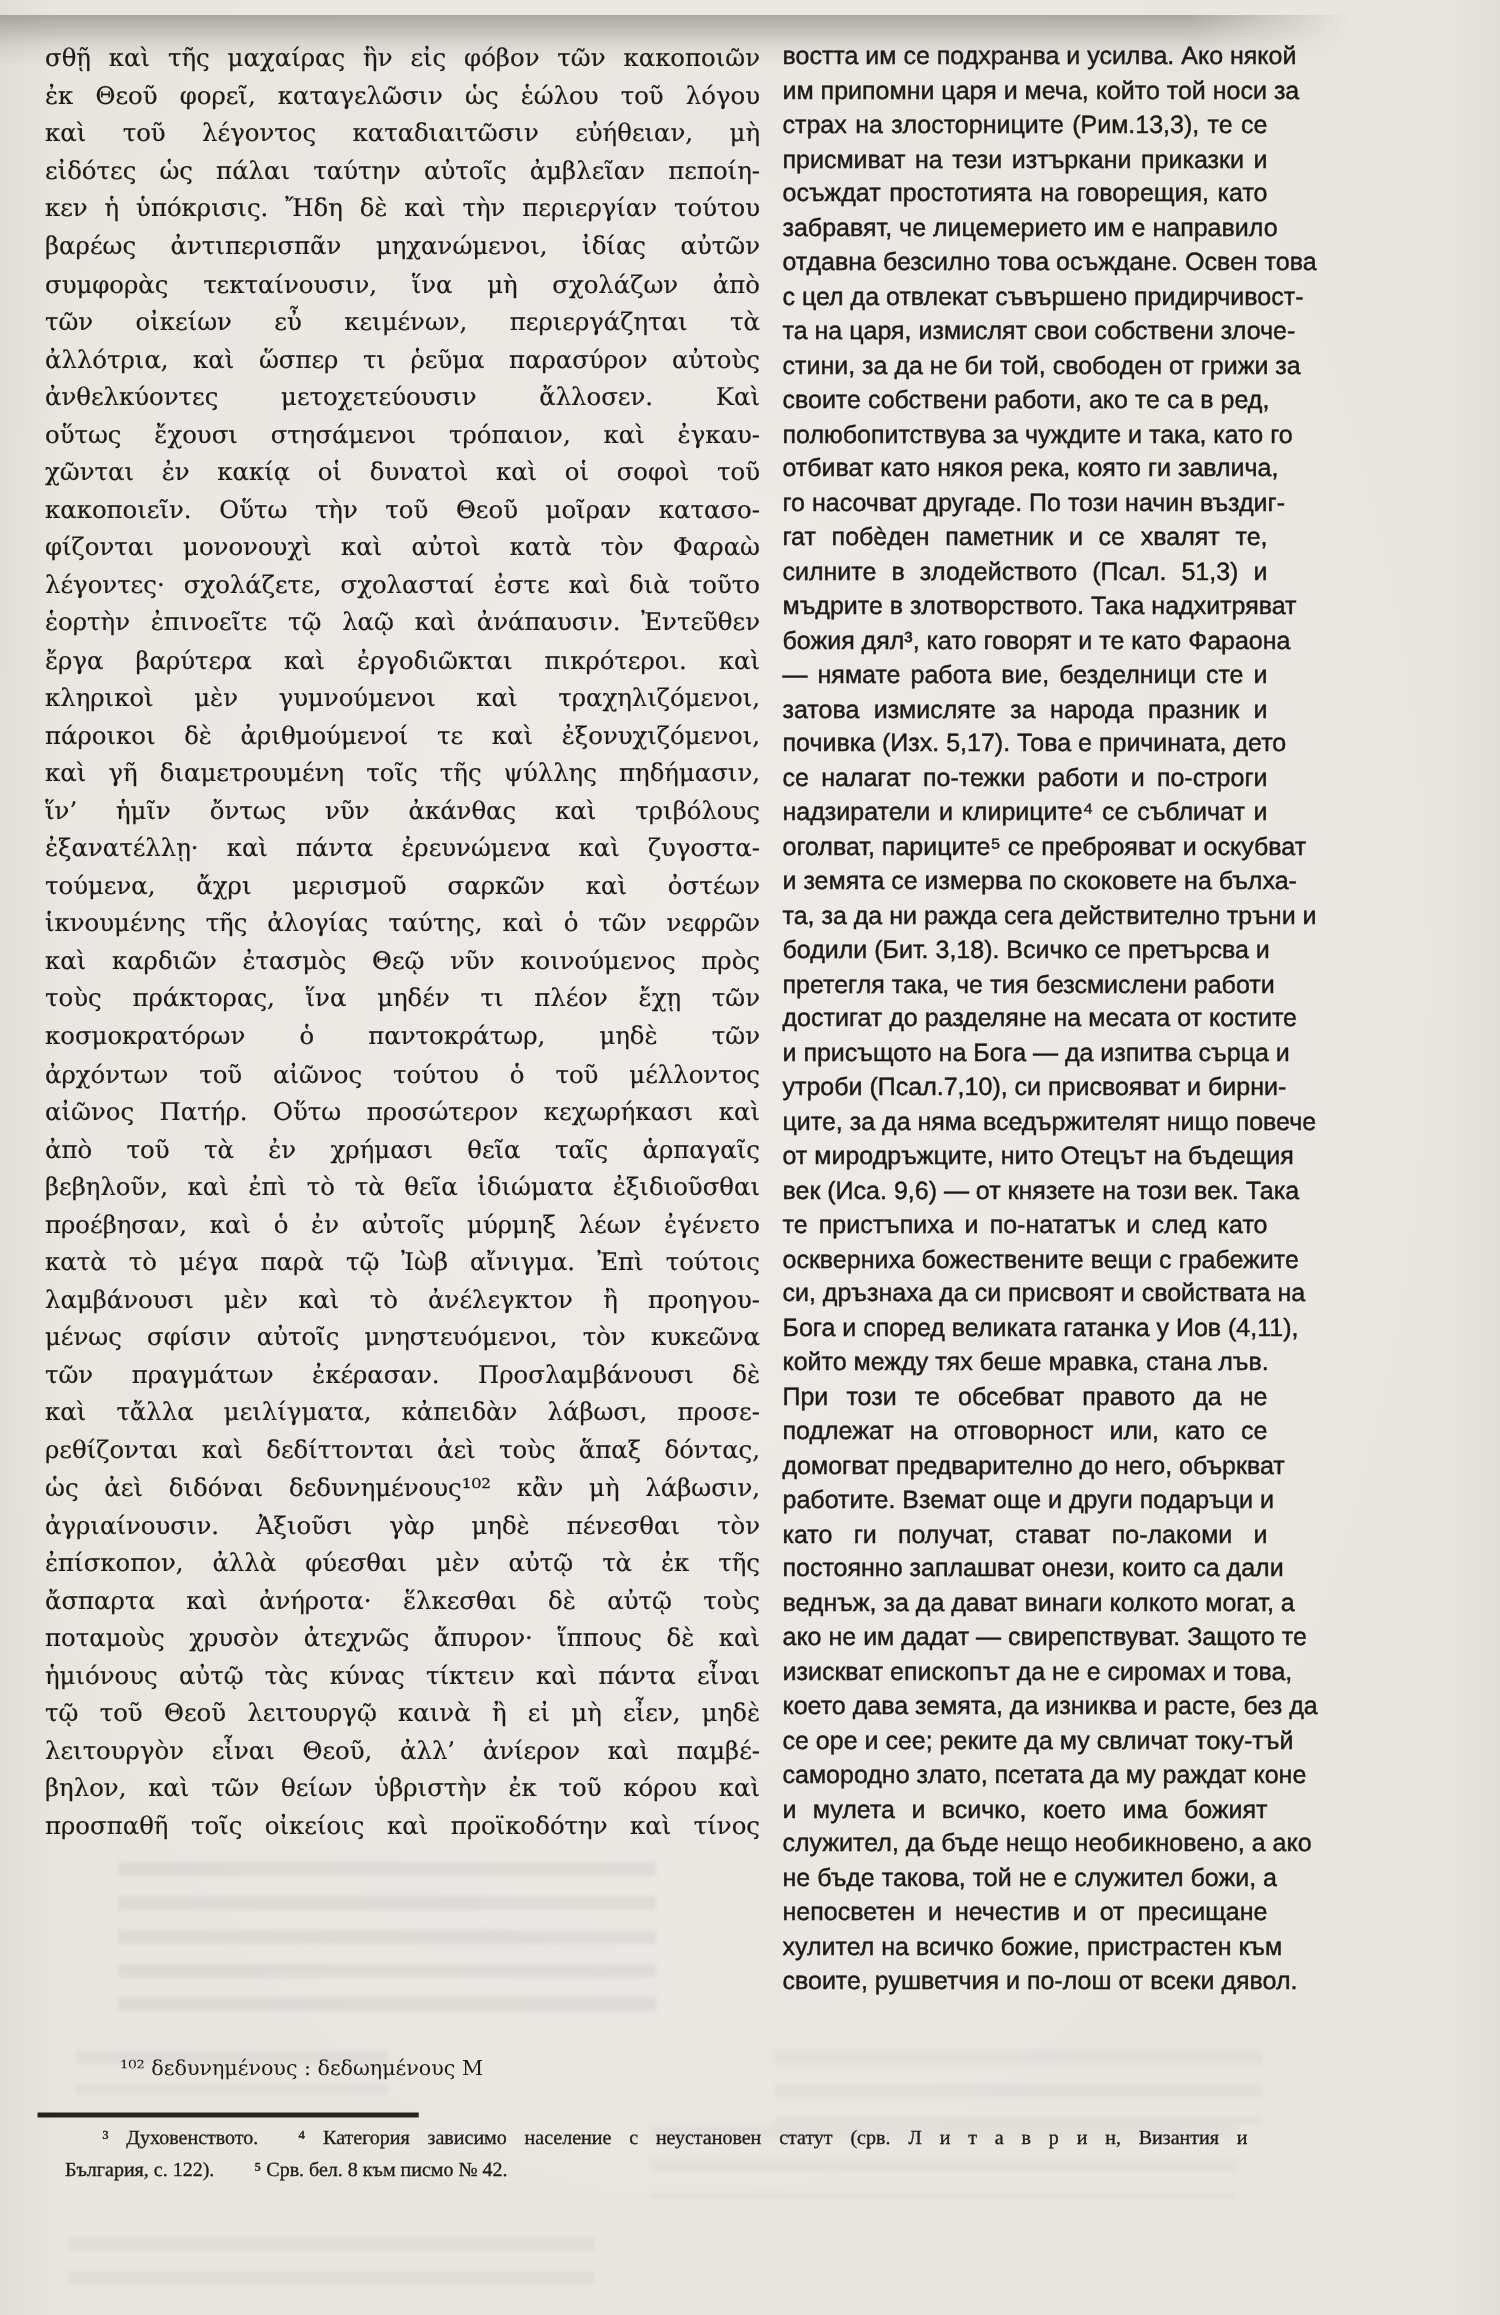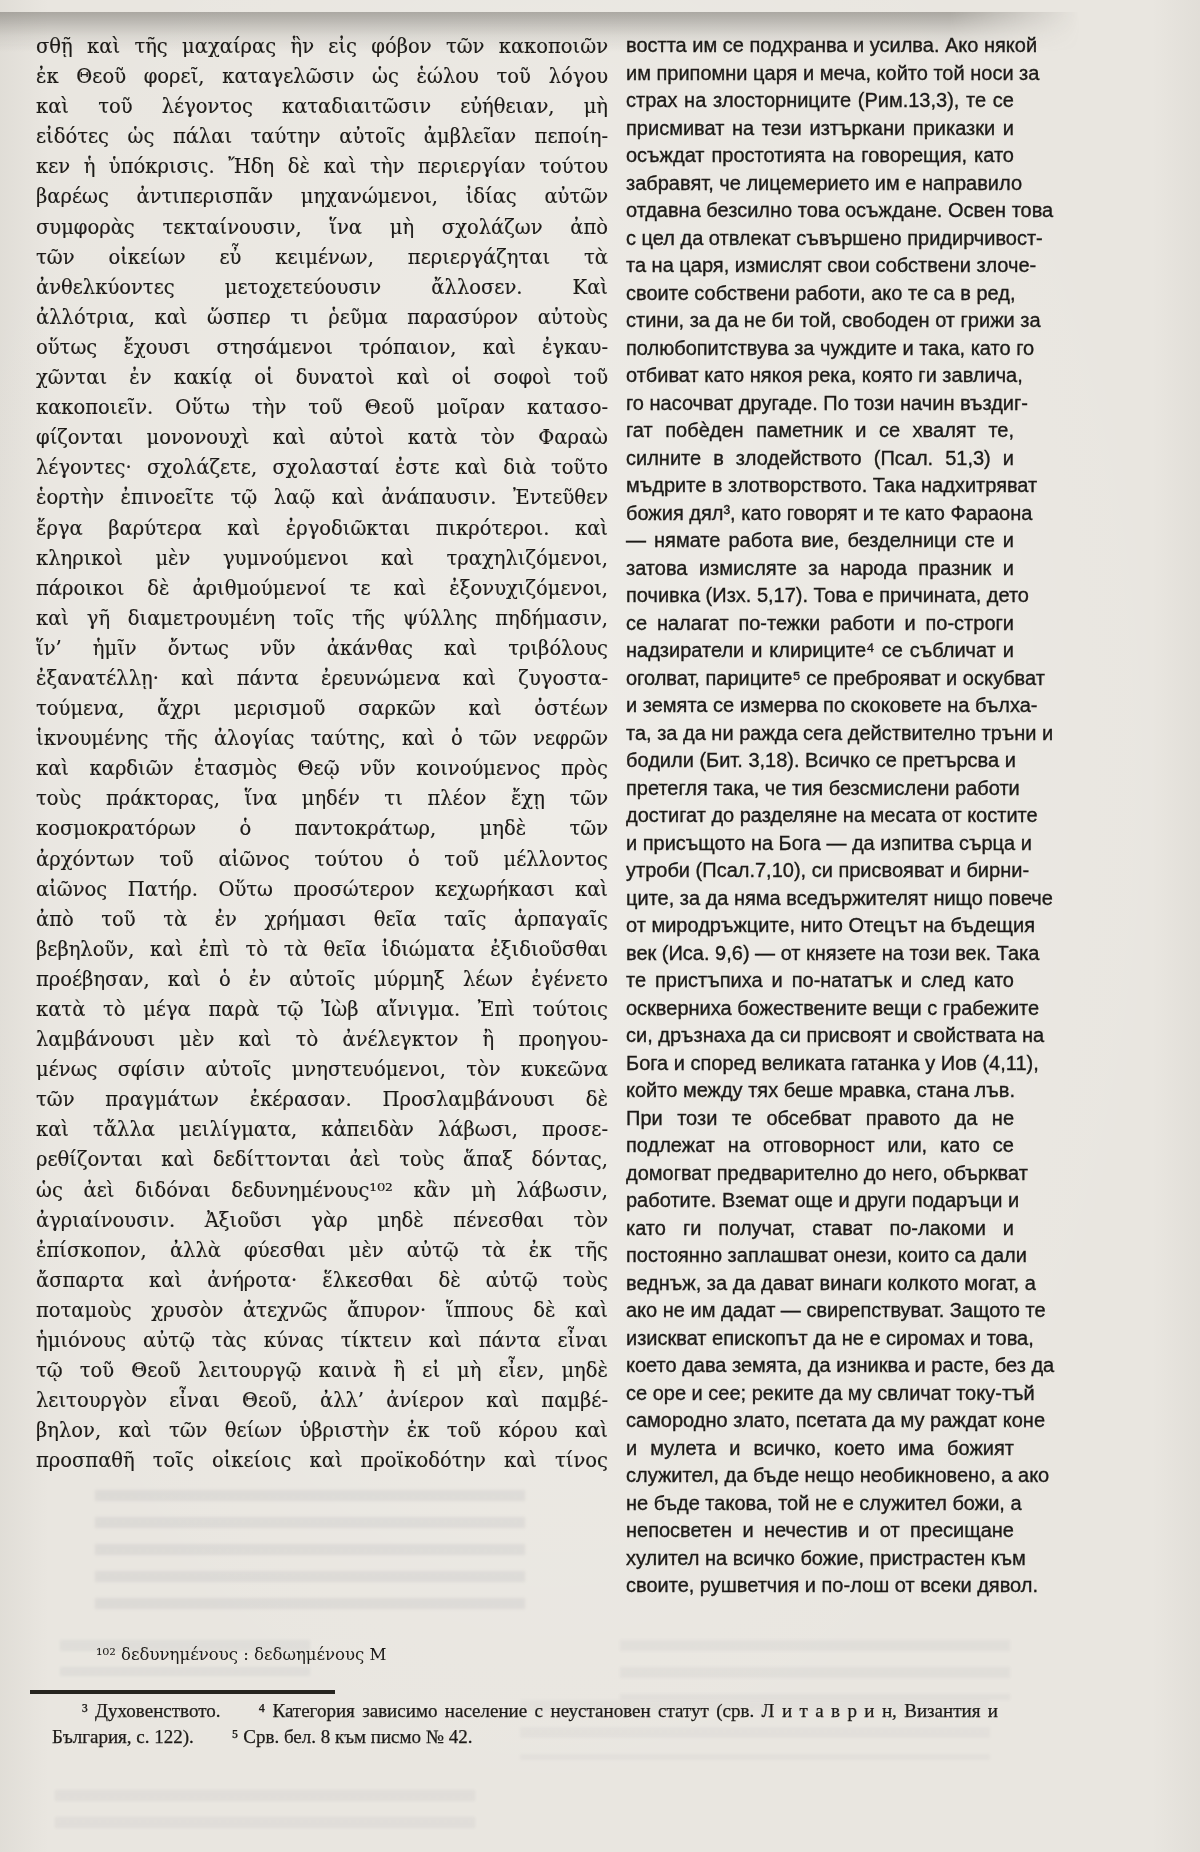--- a/index.html
+++ b/index.html
@@ -64,21 +64,21 @@
     position:absolute;left:96px;top:1645px;
     font-family:"DejaVu Serif","Liberation Serif",serif;
     font-size:16.5px;
   }
   .fn-rule{
     position:absolute;left:30px;top:1690px;width:305px;height:4px;
     background:#26241f;
   }
   .footnotes{
     position:absolute;left:52px;top:1698px;width:946px;
-    font-size:19px;line-height:26px;
+    font-size:16px;line-height:26px;
     -webkit-text-stroke:.25px var(--ink);
   }
   .footnotes .fn-line1{
     text-indent:30px;
     text-align:justify;text-align-last:justify;
     white-space:pre;
   }
   .footnotes .fn-line2{white-space:pre;}
   .page-number{
     position:absolute;left:900px;top:1851px;width:95px;
@@ -100,22 +100,22 @@
 
   <div class="col col-greek" lang="grc">
       <div class="line">σθῇ καὶ τῆς μαχαίρας ἣν εἰς φόβον τῶν κακοποιῶν</div>
       <div class="line">ἐκ Θεοῦ φορεῖ, καταγελῶσιν ὡς ἑώλου τοῦ λόγου</div>
       <div class="line">καὶ τοῦ λέγοντος καταδιαιτῶσιν εὐήθειαν, μὴ</div>
       <div class="line">εἰδότες ὡς πάλαι ταύτην αὐτοῖς ἀμβλεῖαν πεποίη-</div>
       <div class="line">κεν ἡ ὑπόκρισις. Ἤδη δὲ καὶ τὴν περιεργίαν τούτου</div>
       <div class="line">βαρέως ἀντιπερισπᾶν μηχανώμενοι, ἰδίας αὐτῶν</div>
       <div class="line">συμφορὰς τεκταίνουσιν, ἵνα μὴ σχολάζων ἀπὸ</div>
       <div class="line">τῶν οἰκείων εὖ κειμένων, περιεργάζηται τὰ</div>
+      <div class="line">ἀλλότρια, καὶ ὥσπερ τι ῥεῦμα παρασύρον αὐτοὺς</div>
       <div class="line">ἀνθελκύοντες μετοχετεύουσιν ἄλλοσεν. Καὶ</div>
-      <div class="line">ἀλλότρια, καὶ ὥσπερ τι ῥεῦμα παρασύρον αὐτοὺς</div>
       <div class="line">οὕτως ἔχουσι στησάμενοι τρόπαιον, καὶ ἐγκαυ-</div>
       <div class="line">χῶνται ἐν κακίᾳ οἱ δυνατοὶ καὶ οἱ σοφοὶ τοῦ</div>
       <div class="line">κακοποιεῖν. Οὕτω τὴν τοῦ Θεοῦ μοῖραν κατασο-</div>
       <div class="line">φίζονται μονονουχὶ καὶ αὐτοὶ κατὰ τὸν Φαραὼ</div>
       <div class="line">λέγοντες· σχολάζετε, σχολασταί ἐστε καὶ διὰ τοῦτο</div>
       <div class="line">ἑορτὴν ἐπινοεῖτε τῷ λαῷ καὶ ἀνάπαυσιν. Ἐντεῦθεν</div>
       <div class="line">ἔργα βαρύτερα καὶ ἐργοδιῶκται πικρότεροι. καὶ</div>
       <div class="line">κληρικοὶ μὲν γυμνούμενοι καὶ τραχηλιζόμενοι,</div>
       <div class="line">πάροικοι δὲ ἀριθμούμενοί τε καὶ ἐξονυχιζόμενοι,</div>
       <div class="line">καὶ γῆ διαμετρουμένη τοῖς τῆς ψύλλης πηδήμασιν,</div>
@@ -152,22 +152,22 @@
   <div class="col col-bulgarian" lang="bg">
       <div class="line">востта им се подхранва и усилва. Ако някой</div>
       <div class="line">им припомни царя и меча, който той носи за</div>
       <div class="line">страх на злосторниците (Рим.13,3), те се</div>
       <div class="line">присмиват на тези изтъркани приказки и</div>
       <div class="line">осъждат простотията на говорещия, като</div>
       <div class="line">забравят, че лицемерието им е направило</div>
       <div class="line">отдавна безсилно това осъждане. Освен това</div>
       <div class="line">с цел да отвлекат съвършено придирчивост-</div>
       <div class="line">та на царя, измислят свои собствени злоче-</div>
+      <div class="line">стини, за да не би той, свободен от грижи за</div>
       <div class="line">своите собствени работи, ако те са в ред,</div>
-      <div class="line">стини, за да не би той, свободен от грижи за</div>
       <div class="line">полюбопитствува за чуждите и така, като го</div>
       <div class="line">отбиват като някоя река, която ги завлича,</div>
       <div class="line">го насочват другаде. По този начин въздиг-</div>
       <div class="line">гат побѐден паметник и се хвалят те,</div>
       <div class="line">силните в злодейството (Псал. 51,3) и</div>
       <div class="line">мъдрите в злотворството. Така надхитряват</div>
       <div class="line">божия дял³, като говорят и те като Фараона</div>
       <div class="line">— нямате работа вие, безделници сте и</div>
       <div class="line">затова измисляте за народа празник и</div>
       <div class="line">почивка (Изх. 5,17). Това е причината, дето</div>

